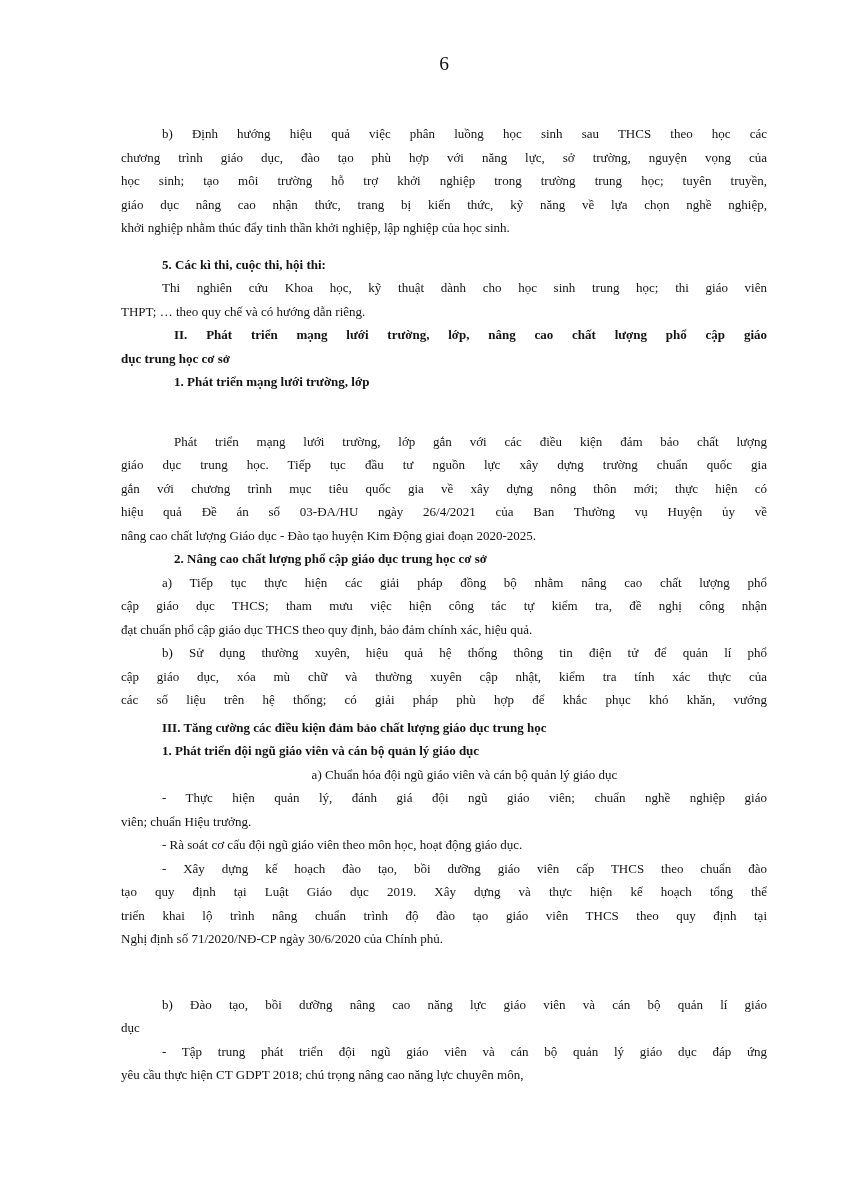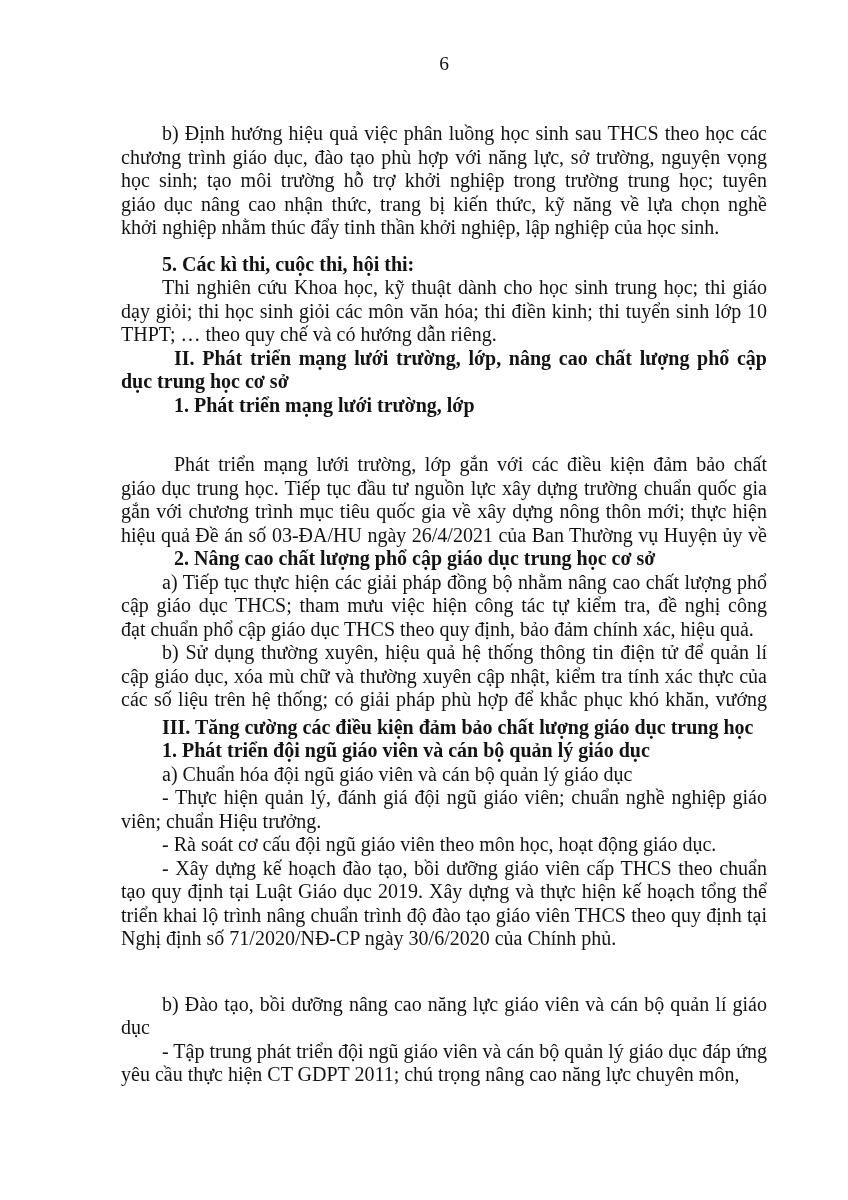--- a/index.html
+++ b/index.html
@@ -20,21 +20,21 @@
     width: 646px;
     text-align: center;
     font-size: 19.5px;
     line-height: 23.5px;
   }
   .content {
     position: absolute;
     top: 122px;
     left: 121px;
     width: 646px;
-    font-size: 20px;
+    font-size: 13px;
     line-height: 23.5px;
   }
   .para { margin: 0; }
   .para.heading { font-weight: bold; }
   .line {
     height: 23.5px;
     overflow: hidden;
     text-align: left;
   }
   
@@ -58,35 +58,35 @@
         <div class="line j">chương trình giáo dục, đào tạo phù hợp với năng lực, sở trường, nguyện vọng của</div>
         <div class="line j">học sinh; tạo môi trường hỗ trợ khởi nghiệp trong trường trung học; tuyên truyền,</div>
         <div class="line j">giáo dục nâng cao nhận thức, trang bị kiến thức, kỹ năng về lựa chọn nghề nghiệp,</div>
         <div class="line">khởi nghiệp nhằm thúc đẩy tinh thần khởi nghiệp, lập nghiệp của học sinh.</div>
       </div>
       <div class="para heading" style="margin-top: 13px;">
         <div class="line" style="padding-left: 41px;">5. Các kì thi, cuộc thi, hội thi:</div>
       </div>
       <div class="para">
         <div class="line j" style="padding-left: 41px;">Thi nghiên cứu Khoa học, kỹ thuật dành cho học sinh trung học; thi giáo viên</div>
-        <div class="line j">dạy giỏi; thi học sinh giỏi các môn văn hóa; thi điền kinh; thi tuyển sinh lớp 10</div>
         <div class="line">THPT; … theo quy chế và có hướng dẫn riêng.</div>
       </div>
       <div class="para heading">
         <div class="line j" style="padding-left: 53px;">II. Phát triển mạng lưới trường, lớp, nâng cao chất lượng phổ cập giáo</div>
         <div class="line">dục trung học cơ sở</div>
       </div>
       <div class="para heading">
         <div class="line" style="padding-left: 53px;">1. Phát triển mạng lưới trường, lớp</div>
       </div>
       <div class="para">
         <div class="line j" style="padding-left: 53px; margin-top: 36px;">Phát triển mạng lưới trường, lớp gắn với các điều kiện đảm bảo chất lượng</div>
         <div class="line j">giáo dục trung học. Tiếp tục đầu tư nguồn lực xây dựng trường chuẩn quốc gia</div>
         <div class="line j">gắn với chương trình mục tiêu quốc gia về xây dựng nông thôn mới; thực hiện có</div>
         <div class="line j">hiệu quả Đề án số 03-ĐA/HU ngày 26/4/2021 của Ban Thường vụ Huyện ủy về</div>
+        <div class="line">nâng cao chất lượng Giáo dục - Đào tạo huyện Kim Động giai đoạn 2020-2025.</div>
       </div>
       <div class="para heading">
         <div class="line" style="padding-left: 53px;">2. Nâng cao chất lượng phổ cập giáo dục trung học cơ sở</div>
       </div>
       <div class="para">
         <div class="line j" style="padding-left: 41px;">a) Tiếp tục thực hiện các giải pháp đồng bộ nhằm nâng cao chất lượng phổ</div>
         <div class="line j">cập giáo dục THCS; tham mưu việc hiện công tác tự kiểm tra, đề nghị công nhận</div>
         <div class="line">đạt chuẩn phổ cập giáo dục THCS theo quy định, bảo đảm chính xác, hiệu quả.</div>
       </div>
       <div class="para">
@@ -94,37 +94,37 @@
         <div class="line j">cập giáo dục, xóa mù chữ và thường xuyên cập nhật, kiểm tra tính xác thực của</div>
         <div class="line j">các số liệu trên hệ thống; có giải pháp phù hợp để khắc phục khó khăn, vướng</div>
       </div>
       <div class="para heading" style="margin-top: 4px;">
         <div class="line" style="padding-left: 41px;">III. Tăng cường các điều kiện đảm bảo chất lượng giáo dục trung học</div>
       </div>
       <div class="para heading">
         <div class="line" style="padding-left: 41px;">1. Phát triển đội ngũ giáo viên và cán bộ quản lý giáo dục</div>
       </div>
       <div class="para">
-        <div class="line" style="padding-left: 41px;">a) Chuẩn hóa đội ngũ giáo viên và cán bộ quản lý giáo dục</div>
+        <div class="line" style="padding-left: 41px; text-align: center;">a) Chuẩn hóa đội ngũ giáo viên và cán bộ quản lý giáo dục</div>
       </div>
       <div class="para">
         <div class="line j" style="padding-left: 41px;">- Thực hiện quản lý, đánh giá đội ngũ giáo viên; chuẩn nghề nghiệp giáo</div>
         <div class="line">viên; chuẩn Hiệu trưởng.</div>
       </div>
       <div class="para">
         <div class="line" style="padding-left: 41px;">- Rà soát cơ cấu đội ngũ giáo viên theo môn học, hoạt động giáo dục.</div>
       </div>
       <div class="para">
         <div class="line j" style="padding-left: 41px;">- Xây dựng kế hoạch đào tạo, bồi dưỡng giáo viên cấp THCS theo chuẩn đào</div>
         <div class="line j">tạo quy định tại Luật Giáo dục 2019. Xây dựng và thực hiện kế hoạch tổng thể</div>
         <div class="line j">triển khai lộ trình nâng chuẩn trình độ đào tạo giáo viên THCS theo quy định tại</div>
         <div class="line">Nghị định số 71/2020/NĐ-CP ngày 30/6/2020 của Chính phủ.</div>
       </div>
       <div class="para">
         <div class="line j" style="padding-left: 41px; margin-top: 42px;">b) Đào tạo, bồi dưỡng nâng cao năng lực giáo viên và cán bộ quản lí giáo</div>
         <div class="line">dục</div>
       </div>
       <div class="para">
         <div class="line j" style="padding-left: 41px;">- Tập trung phát triển đội ngũ giáo viên và cán bộ quản lý giáo dục đáp ứng</div>
-        <div class="line">yêu cầu thực hiện CT GDPT 2011; chú trọng nâng cao năng lực chuyên môn,</div>
+        <div class="line">yêu cầu thực hiện CT GDPT 2018; chú trọng nâng cao năng lực chuyên môn,</div>
       </div>
     </div>
 </div>
 
 </body></html>

